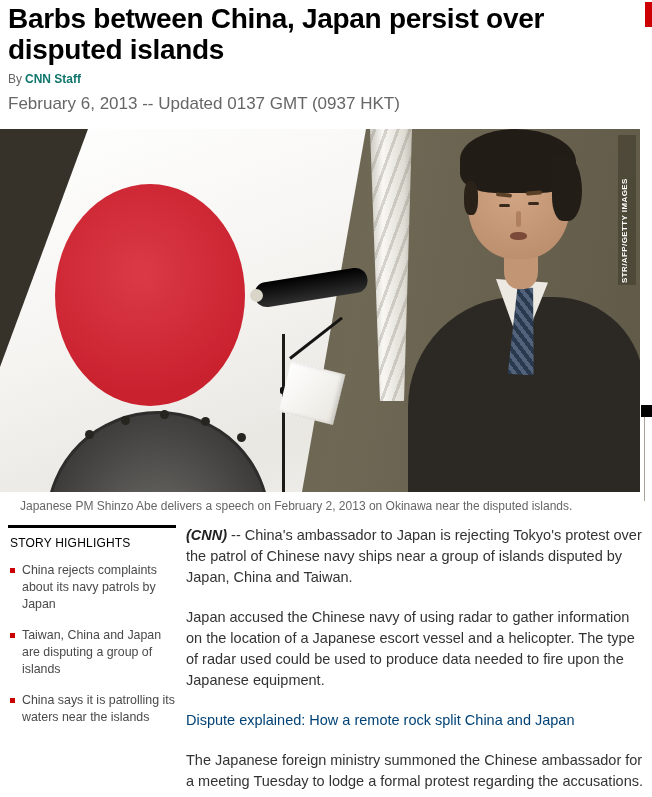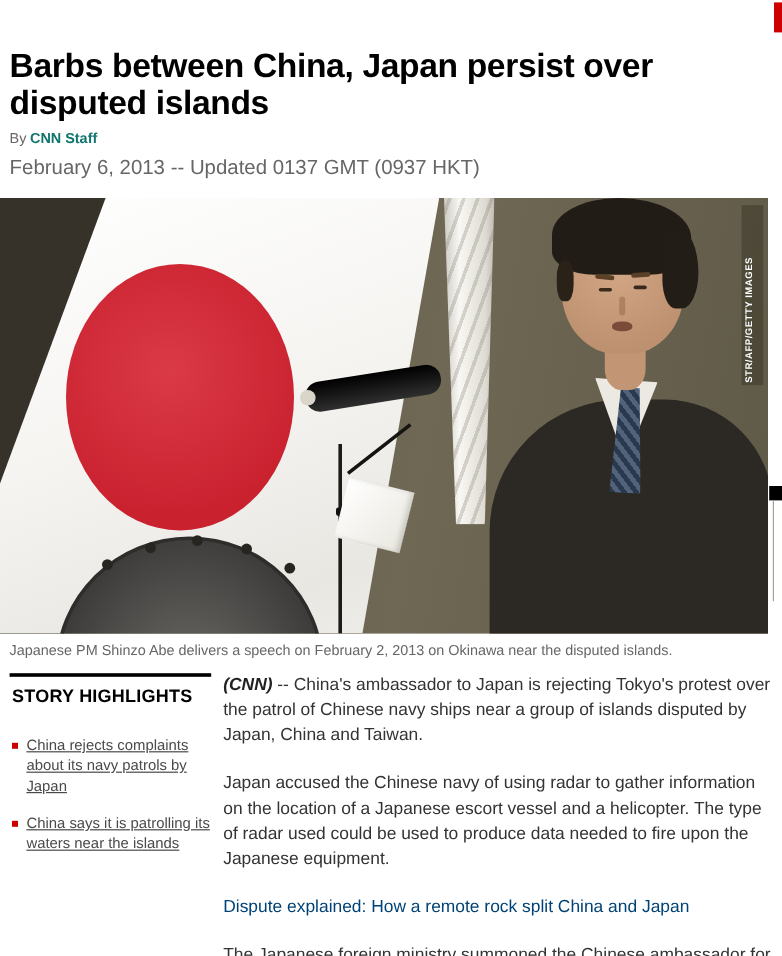--- a/index.html
+++ b/index.html
@@ -1,21 +1,21 @@
 <!DOCTYPE html>
 <html><head>
 <meta charset="utf-8">
 <style>
   html,body{margin:0;padding:0;background:#fff;}
   .page{
     position:relative;width:652px;height:797px;overflow:hidden;background:#fff;
     font-family:"Liberation Sans","DejaVu Sans",sans-serif;
   }
   
-  header{padding:3px 10px 0 8px;margin-top:36px;}
+  header{padding:3px 10px 0 8px;}
   h1{
     margin:0;width:632px;font-size:28px;line-height:31px;font-weight:bold;color:#000;
     letter-spacing:-0.3px;
   }
   .byline{margin-top:7px;font-size:12px;color:#666;}
   .byline .author{color:#0f766e;font-weight:bold;margin-left:3px;}
   .dateline{margin-top:8px;font-size:17px;color:#666;}
   
   .photo{
     position:relative;width:640px;height:363px;margin:15px 0 0 0;overflow:hidden;
@@ -76,27 +76,27 @@
     box-shadow:inset -3px 0 4px rgba(0,0,0,0.15);}
   .credit{left:618px;top:6px;height:146px;width:14px;
     writing-mode:vertical-rl;transform:rotate(180deg);
     font-size:8px;font-weight:bold;color:#fff;letter-spacing:0.4px;
     background:rgba(40,36,24,0.35);padding:2px 2px;white-space:nowrap;}
   
   .corner-mark{position:absolute;right:0;top:2px;width:7px;height:25px;background:#cc0000;}
   .scroll-thumb{position:absolute;left:641px;top:405px;width:11px;height:12px;background:#000;}
   .scroll-line{position:absolute;left:644px;top:417px;width:1px;height:84px;background:#a9a396;}
   
-  .caption{padding:7px 10px 12px 8px;font-size:12px;color:#666;}
+  .caption{padding:7px 10px 12px 20px;font-size:12px;color:#666;}
   
   .columns{display:flex;align-items:flex-start;}
   .highlights{margin-left:8px;width:168px;border-top:3px solid #000;padding-top:8px;flex:none;}
-  .highlights h2{margin:0 0 24px 2px;font-size:15px;font-weight:bold;color:#000;letter-spacing:0.2px;}
+  .highlights h2{margin:0 0 12px 2px;font-size:12px;font-weight:normal;color:#000;letter-spacing:0.2px;}
   .highlights ul{list-style:none;margin:0;padding:0;}
-  .highlights li{display:flex;margin-bottom:14px;font-size:12.4px;line-height:17px;color:#4a4a4a;text-decoration:underline;}
+  .highlights li{display:flex;margin-bottom:14px;font-size:12.4px;line-height:17px;color:#4a4a4a;}
   .bullet{flex:none;width:5px;height:5px;background:#cc0000;margin:6px 7px 0 2px;}
   .article{margin-left:10px;width:460px;font-size:14.5px;line-height:21px;color:#333;}
   .article p{margin:0 0 19px 0;}
   .article strong{color:#222;font-style:italic;}
   .article a{color:#004276;text-decoration:none;cursor:pointer;}
 </style>
 </head>
 <body>
 
 <div class="page">
@@ -155,20 +155,24 @@
     <aside class="highlights">
       <h2>STORY HIGHLIGHTS</h2>
       <ul>
 
           <li>
             <span class="bullet"></span>
             <span class="hl-text">China rejects complaints about its navy patrols by Japan</span>
           </li>
 
 
+          <li>
+            <span class="bullet"></span>
+            <span class="hl-text">Taiwan, China and Japan are disputing a group of islands</span>
+          </li>
 
           <li>
             <span class="bullet"></span>
             <span class="hl-text">China says it is patrolling its waters near the islands</span>
           </li>
         </ul>
     </aside>
 
     <section class="article">
       <p><strong>(CNN)</strong><span> -- China's ambassador to Japan is rejecting Tokyo's protest over the patrol of Chinese navy ships near a group of islands disputed by Japan, China and Taiwan.</span></p>

